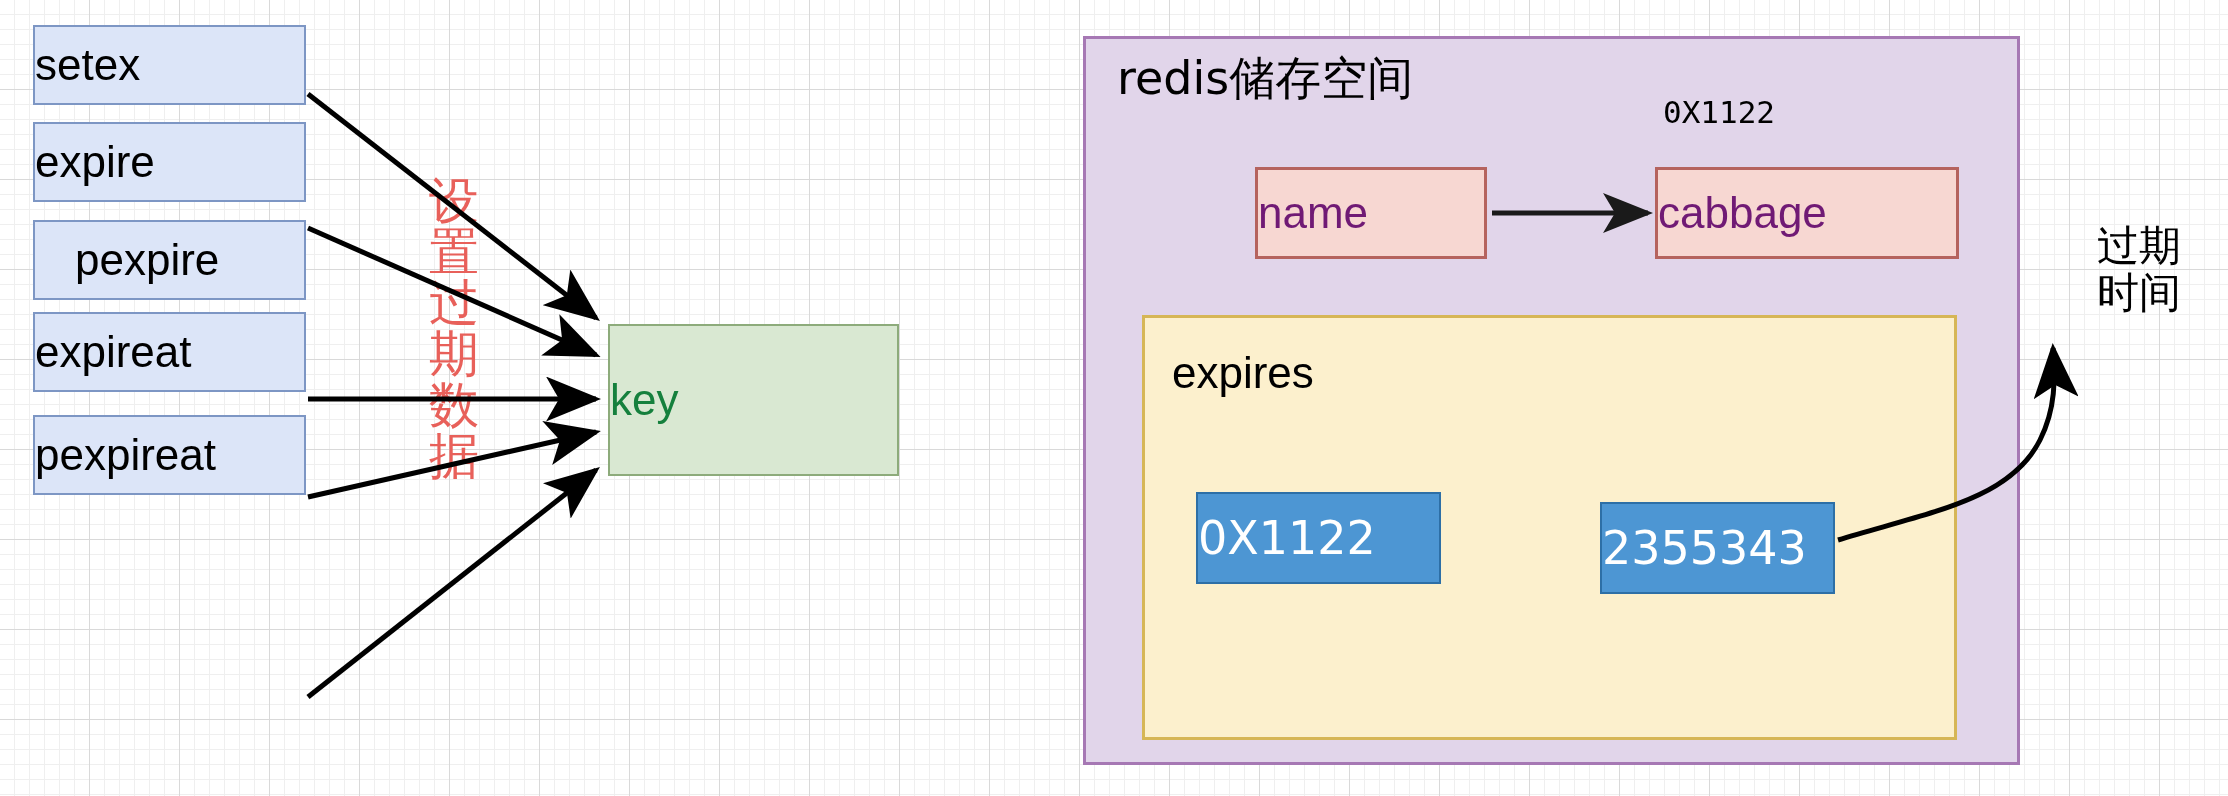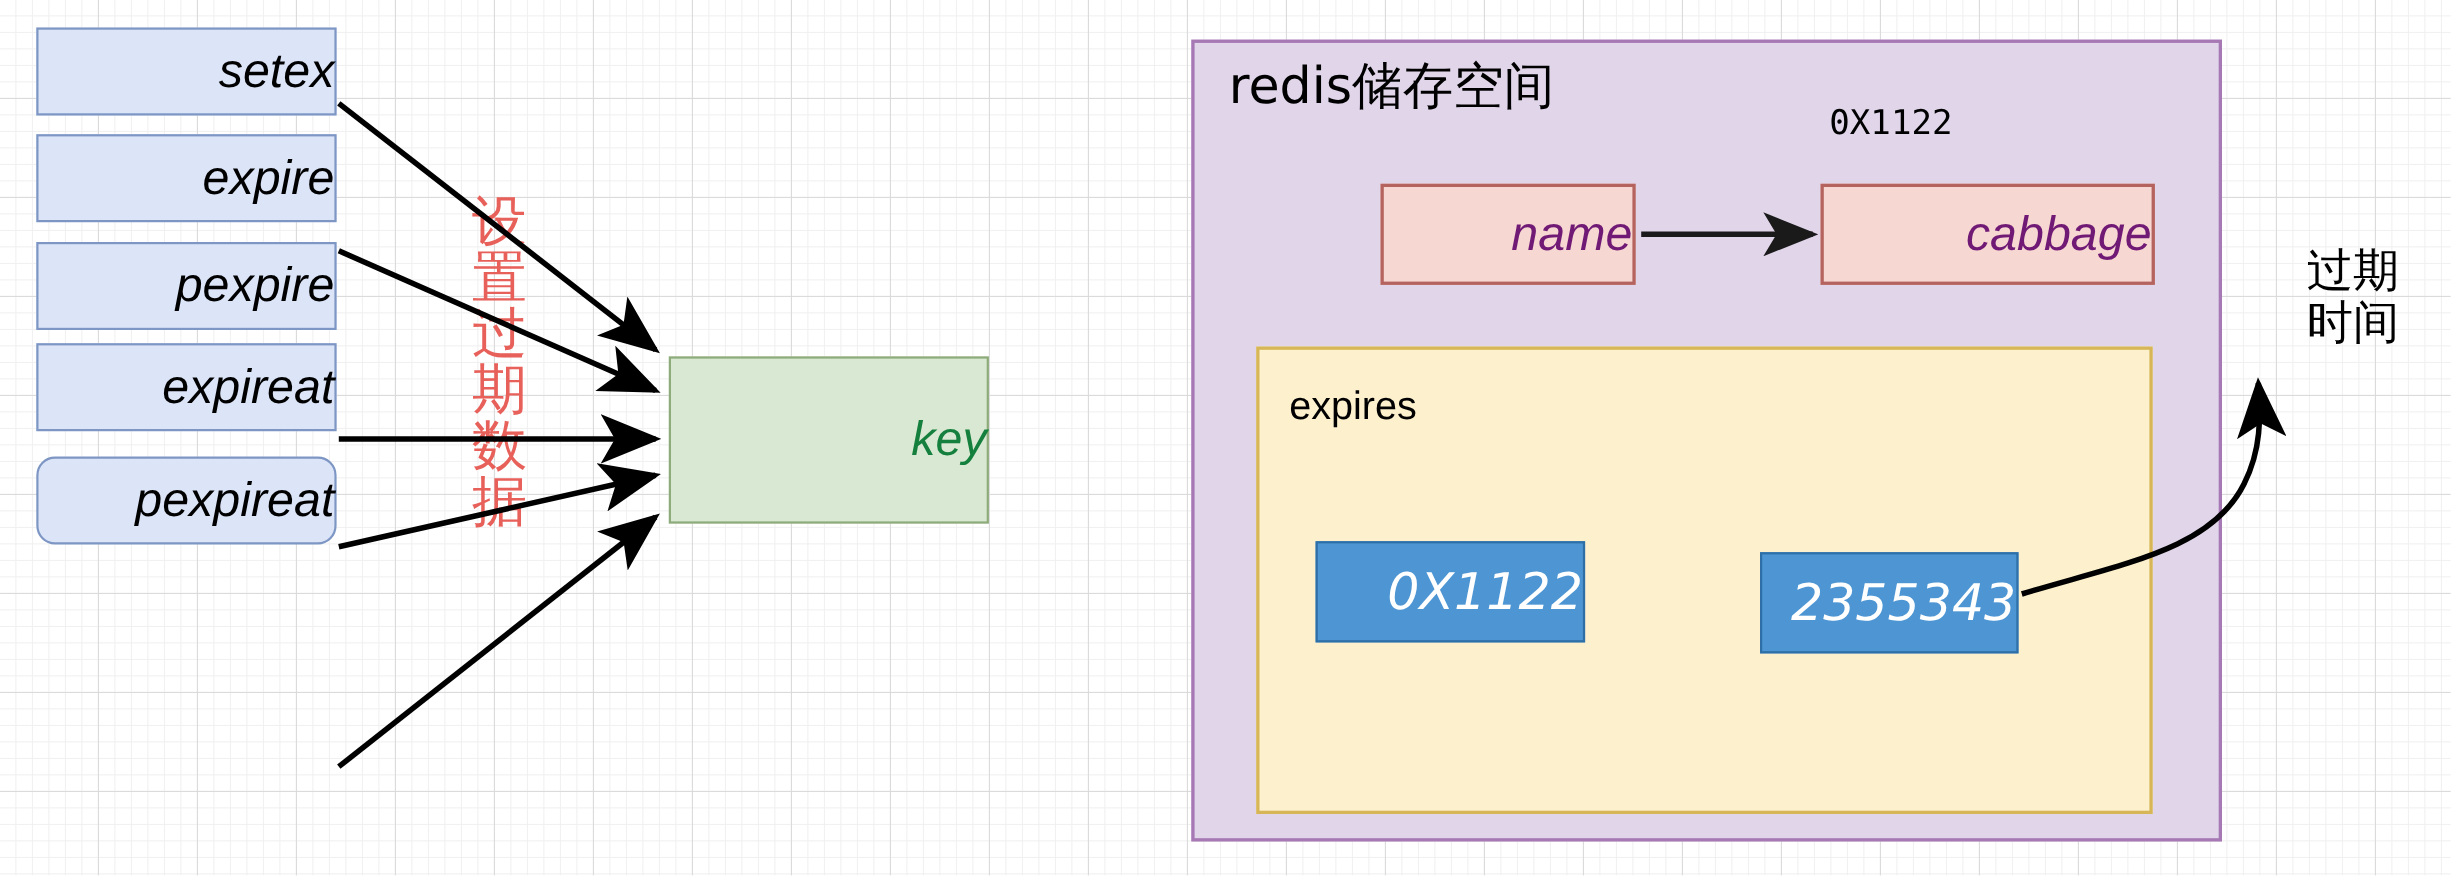--- a/index.html
+++ b/index.html
@@ -21,23 +21,22 @@
     background-size: 90px 90px, 90px 90px, 15px 15px, 15px 15px;
     background-position: -1px -1px, -1px -1px, -1px -1px, -1px -1px;
     font-family: "Liberation Sans", "DejaVu Sans", sans-serif;
   }
 
   .box {
     position: absolute;
     box-sizing: border-box;
     display: flex;
     align-items: center;
-    justify-content: flex-end;
+    justify-content: flex-start;
     line-height: 1.1;
-    font-style: italic;
   }
 
   
   .cmd-box {
     left: 33px;
     width: 273px;
     height: 80px;
     background: #dce5f8;
     border: 2px solid #7d96c4;
     color: #000000;
@@ -116,21 +115,21 @@
     width: 815px;
     height: 425px;
     background: #fcf0cd;
     border: 3px solid #d6b656;
     box-sizing: border-box;
   }
   .expires-title {
     position: absolute;
     left: 1172px;
     top: 348px;
-    font-size: 36px;
+    font-size: 44px;
     color: #000000;
   }
 
   .blue-chip {
     background: #4d96d3;
     border: 2px solid #2d6fa6;
     color: #ffffff;
     font-size: 46px;
     font-family: "DejaVu Sans", sans-serif;
   }
@@ -162,27 +161,27 @@
 <body>
 
 <div id="canvas">
 
   <div class="box cmd-box" style="top:25px;">
     <span>setex</span>
   </div>
   <div class="box cmd-box" style="top:122px;">
     <span>expire</span>
   </div>
-  <div class="box cmd-box" style="top:220px;">
+  <div class="box cmd-box" style="top:220px;padding-left:40px;">
     <span>pexpire</span>
   </div>
   <div class="box cmd-box" style="top:312px;">
     <span>expireat</span>
   </div>
-  <div class="box cmd-box" style="top:415px;border-radius:17px;">
+  <div class="box cmd-box" style="top:415px;">
     <span>pexpireat</span>
   </div>
 
   <div class="vertical-label">
     <span>设</span>
     <span>置</span>
     <span>过</span>
     <span>期</span>
     <span>数</span>
     <span>据</span>

